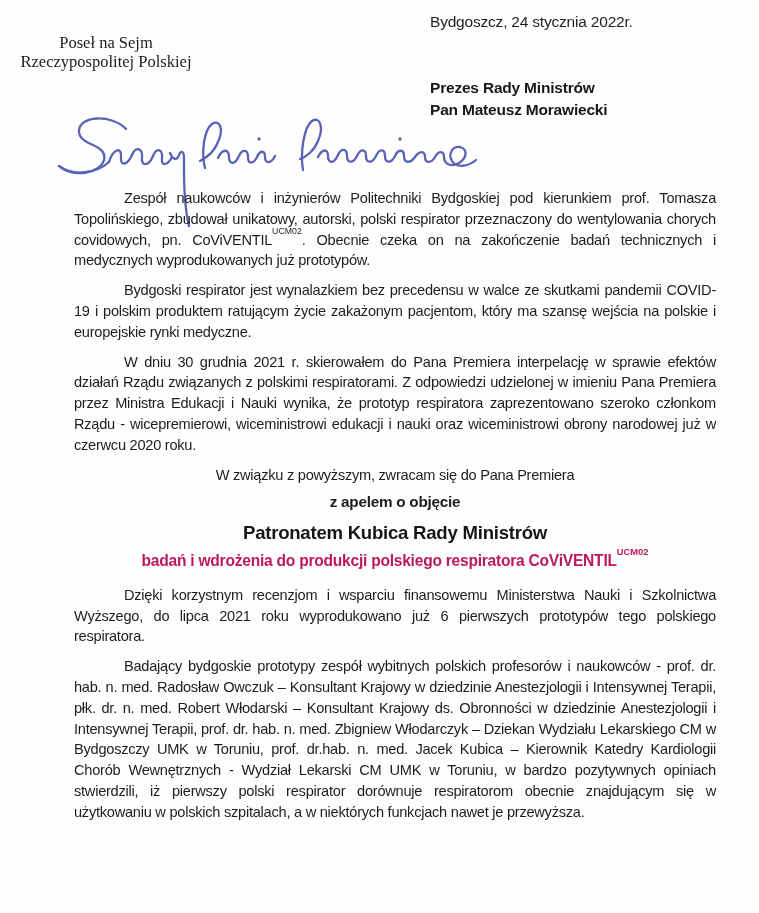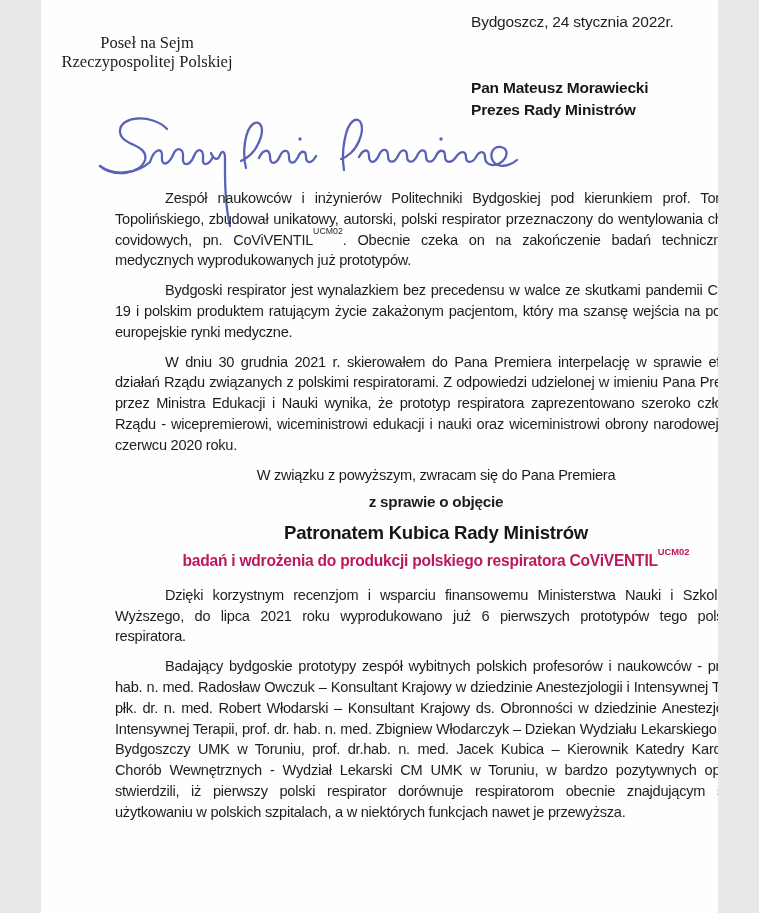--- a/index.html
+++ b/index.html
@@ -1,18 +1,18 @@
 <!DOCTYPE html>
 <html lang="pl"><head>
 <meta charset="utf-8">
 <style>
   html, body { margin: 0; padding: 0; background: #e8e8e8; }
   .page {
     position: relative;
-    width: 677px;
+    width: 759px;
     height: 913px;
     margin: 0 auto;
     background: #fefefe;
     overflow: hidden;
     font-family: "Liberation Sans", "DejaVu Sans", sans-serif;
     color: #212121;
   }
   .date-line {
     position: absolute;
     left: 430px; top: 13px;
@@ -108,22 +108,22 @@
 <div class="page">
 
   <div class="date-line">Bydgoszcz, 24 stycznia 2022r.</div>
 
   <div class="sender-block">
     <div>Poseł na Sejm</div>
     <div>Rzeczypospolitej Polskiej</div>
   </div>
 
   <div class="recipient-block">
+    <div>Prezes Rady Ministrów</div>
     <div>Pan Mateusz Morawiecki</div>
-    <div>Prezes Rady Ministrów</div>
   </div>
 
   <div class="handwriting">
     <span class="sr-only">Szanowny Panie Premierze</span>
     <svg width="470" height="126" viewBox="0 0 470 126" fill="none" stroke="#4a55b2" stroke-width="2.3" stroke-linecap="round" stroke-linejoin="round" opacity="0.92">
 
       <path d="M 74 17 C 60 2 26 3 27 20 C 28 34 56 32 52 48 C 48 62 20 66 7 54"></path>
       <path d="M 7 54 C 22 65 45 61 57 50"></path>
 
       <path d="M 57 50 C 61 37 70 34 69 45 C 68 54 75 54 80 43 C 84 34 91 36 90 46 C 89 55 97 54 101 44 C 105 35 111 37 110 47 C 109 55 116 53 120 45"></path>
@@ -148,21 +148,21 @@
 
     <p><span>Zespół naukowców i inżynierów Politechniki Bydgoskiej pod kierunkiem prof. Tomasza Topolińskiego, zbudował unikatowy, autorski, polski respirator przeznaczony do wentylowania chorych covidowych, pn. CoViVENTIL</span><sup>UCM02</sup><span>. Obecnie czeka on na zakończenie badań technicznych i medycznych wyprodukowanych już prototypów.</span></p>
 
     <p>Bydgoski respirator jest wynalazkiem bez precedensu w walce ze skutkami pandemii COVID-19 i polskim produktem ratującym życie zakażonym pacjentom, który ma szansę wejścia na polskie i europejskie rynki medyczne.</p>
 
     <p>W dniu 30 grudnia 2021 r. skierowałem do Pana Premiera interpelację w sprawie efektów działań Rządu związanych z polskimi respiratorami. Z odpowiedzi udzielonej w imieniu Pana Premiera przez Ministra Edukacji i Nauki wynika, że prototyp respiratora zaprezentowano szeroko członkom Rządu - wicepremierowi, wiceministrowi edukacji i nauki oraz wiceministrowi obrony narodowej już w czerwcu 2020 roku.</p>
 
 
     <p class="appeal-intro">W związku z powyższym, zwracam się do Pana Premiera</p>
 
-    <p class="appeal-line1">z sprawie o objęcie</p>
+    <p class="appeal-line1">z apelem o objęcie</p>
 
     <p class="appeal-line2">Patronatem Kubica Rady Ministrów</p>
 
     <p class="appeal-line3"><span>badań i wdrożenia do produkcji polskiego respiratora CoViVENTIL</span><sup>UCM02</sup></p>
 
     <p>Dzięki korzystnym recenzjom i wsparciu finansowemu Ministerstwa Nauki i Szkolnictwa Wyższego, do lipca 2021 roku wyprodukowano już 6 pierwszych prototypów tego polskiego respiratora.</p>
 
     <p>Badający bydgoskie prototypy zespół wybitnych polskich profesorów i naukowców - prof. dr. hab. n. med. Radosław Owczuk – Konsultant Krajowy w dziedzinie Anestezjologii i Intensywnej Terapii, płk. dr. n. med. Robert Włodarski – Konsultant Krajowy ds. Obronności w dziedzinie Anestezjologii i Intensywnej Terapii, prof. dr. hab. n. med. Zbigniew Włodarczyk – Dziekan Wydziału Lekarskiego CM w Bydgoszczy UMK w Toruniu, prof. dr.hab. n. med. Jacek Kubica – Kierownik Katedry Kardiologii Chorób Wewnętrznych - Wydział Lekarski CM UMK w Toruniu, w bardzo pozytywnych opiniach stwierdzili, iż pierwszy polski respirator dorównuje respiratorom obecnie znajdującym się w użytkowaniu w polskich szpitalach, a w niektórych funkcjach nawet je przewyższa.</p>
 
   </div>

